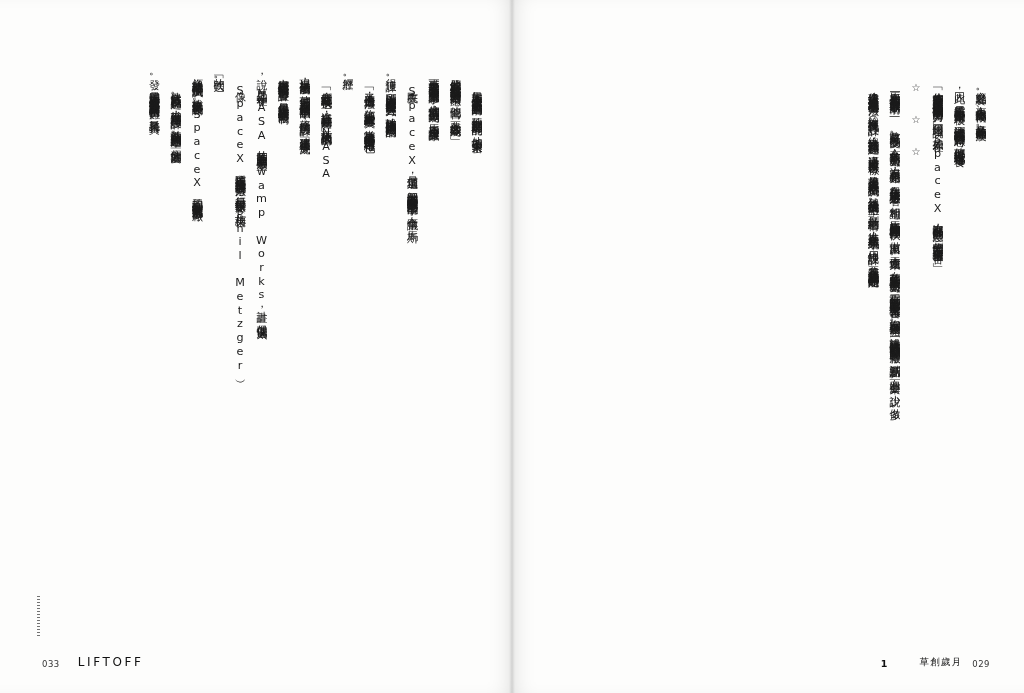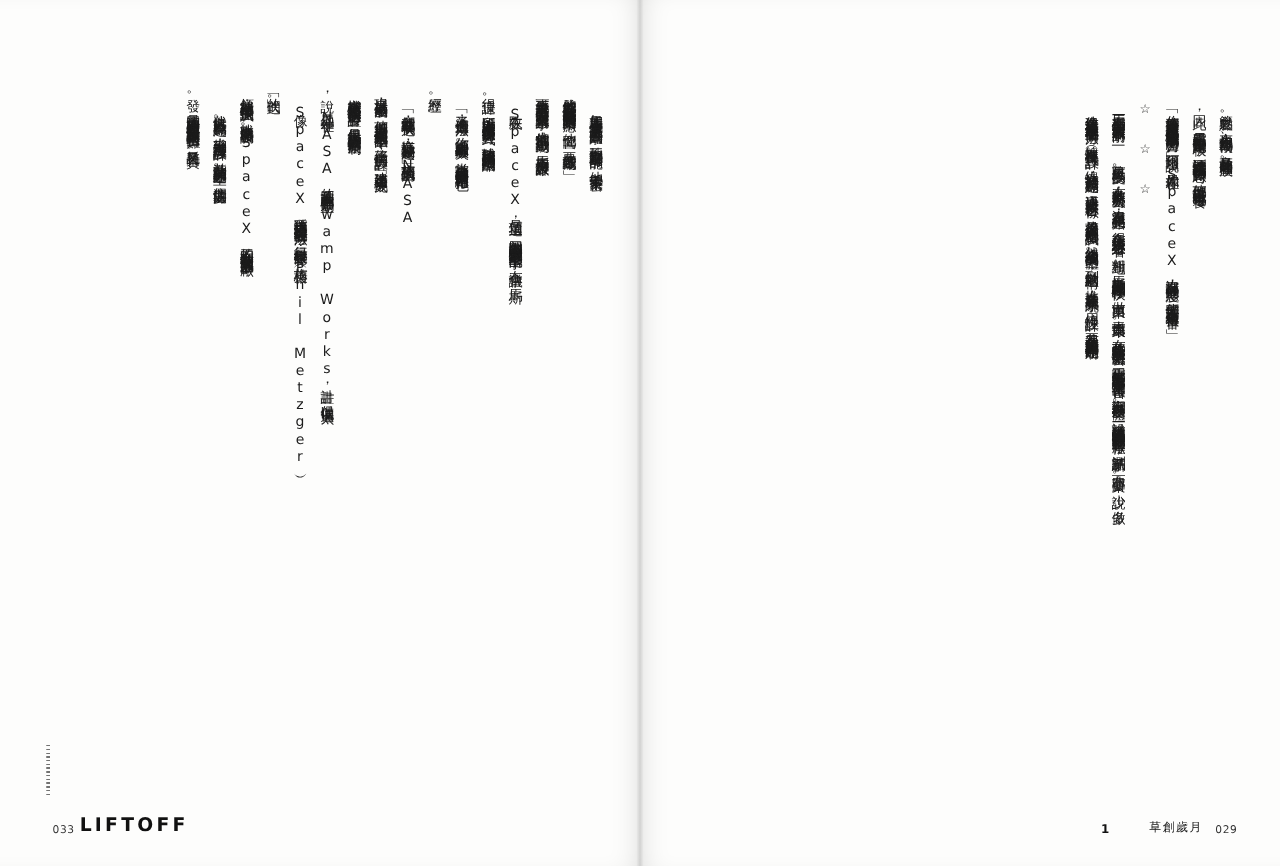--- a/index.html
+++ b/index.html
@@ -86,37 +86,37 @@
   .footer {
     position: absolute;
     bottom: 24px;
     font-family: "DejaVu Sans", sans-serif;
     color: #111;
   }
   .footer-left {
     left: 42px;
     display: flex;
     align-items: flex-end;
-    gap: 4px;
+    gap: 18px;
   }
   .footer-right {
     right: 34px;
     display: flex;
     align-items: flex-end;
     gap: 10px;
   }
   .folio {
     font-size: 8.5px;
     letter-spacing: 0.5px;
     color: #333;
   }
   .book-title {
-    font-size: 15px;
+    font-size: 12px;
     letter-spacing: 2.6px;
-    font-weight: bold;
+    font-weight: normal;
     color: #111;
   }
   .chapter-title {
     font-size: 9.5px;
     letter-spacing: 1.2px;
     color: #111;
     margin-left: 22px;
   }
   .chapter-num {
     font-size: 9.5px;

